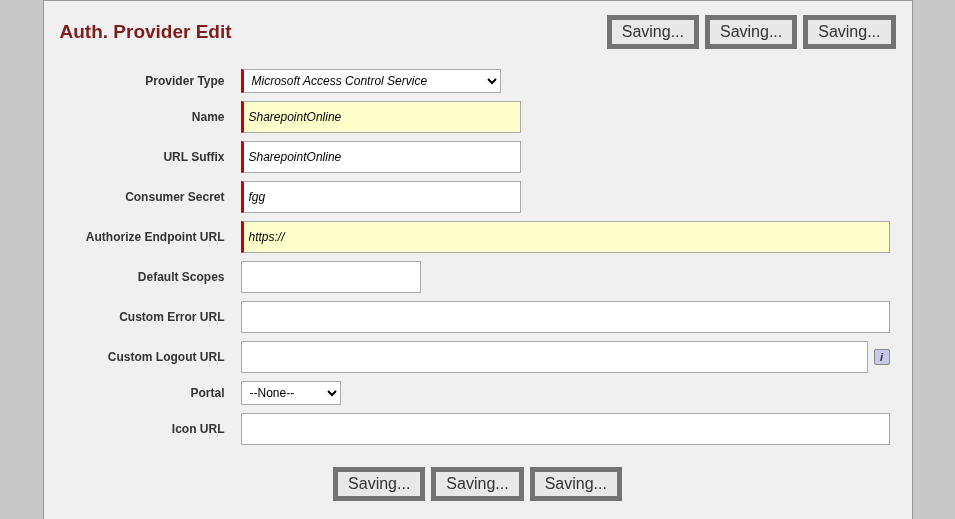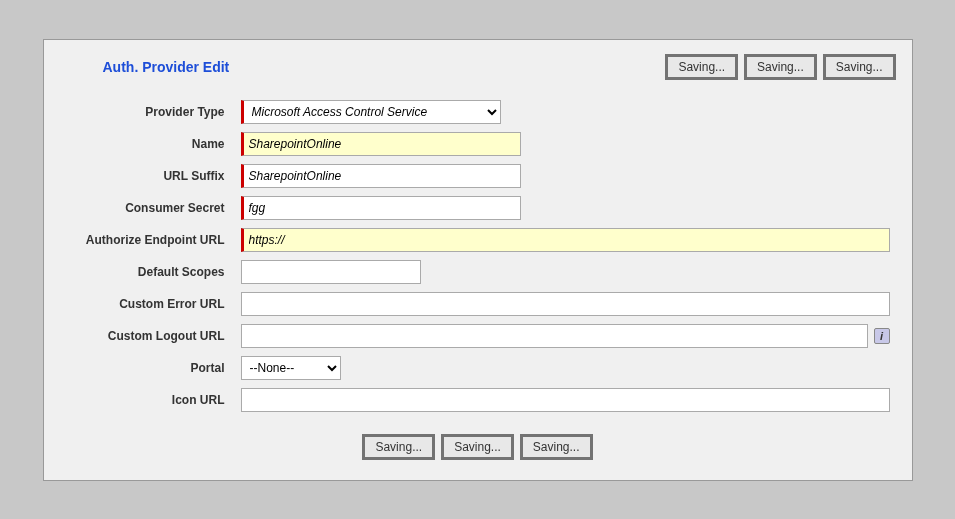--- a/index.html
+++ b/index.html
@@ -19,34 +19,33 @@
       width: 870px;
       padding: 14px 16px 20px 16px;
     }
     .panel-header {
       display: flex;
       align-items: center;
       justify-content: space-between;
       margin-bottom: 16px;
     }
     .panel-title {
-      font-size: 14px;
+      font-size: 19px;
       font-weight: bold;
-      color: #1d4ed8;
-      margin-left: 43px;
+      color: #7f1d1d;
     }
     .header-buttons {
       display: flex;
       gap: 6px;
     }
     .btn-saving {
       background: #e8e8e8;
-      border: 3px solid #737373;
+      border: 5px solid #737373;
       padding: 3px 10px;
-      font-size: 12px;
+      font-size: 16px;
       cursor: pointer;
       color: #333;
     }
     .form-table {
       width: 100%;
       border-collapse: collapse;
     }
     .form-table tr td {
       padding: 4px 6px;
       vertical-align: middle;
@@ -60,21 +59,21 @@
       padding-right: 10px;
       font-size: 12px;
     }
     .form-table tr td:last-child {
       width: calc(100% - 175px);
     }
     input[type="text"] {
       border: 1px solid #aaa;
       padding: 3px 5px;
       font-size: 12px;
-      height: 24px;
+      height: 32px;
       outline: none;
       background: #fff;
     }
     input[type="text"].full-width {
       width: 100%;
     }
     input[type="text"].medium {
       width: 280px;
     }
     input[type="text"].small {

